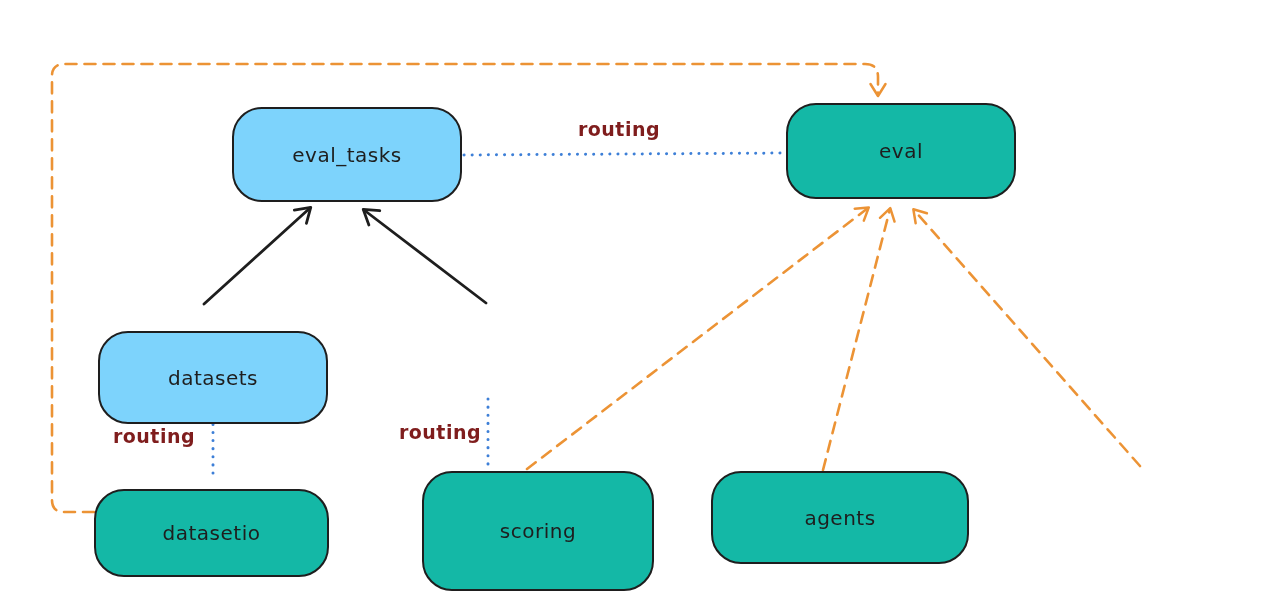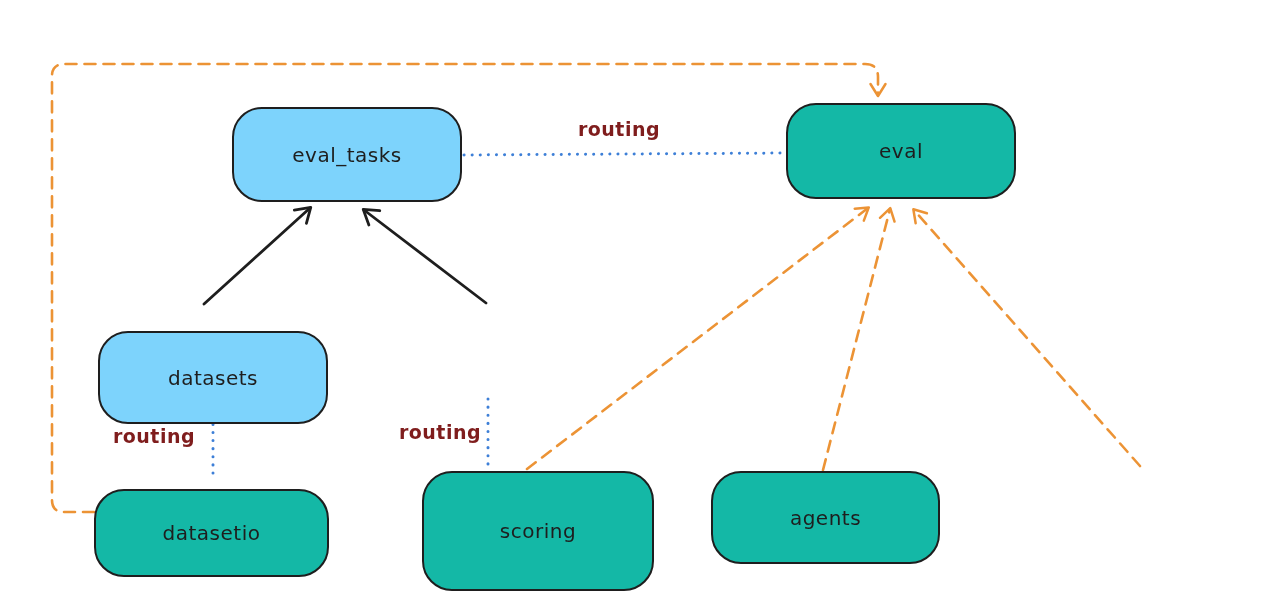--- a/index.html
+++ b/index.html
@@ -89,21 +89,21 @@
 
 
   <div class="node green" style="left:94px; top:477px; width:235px; height:88px;margin-top:12px;">
     <span>datasetio</span>
   </div>
 
   <div class="node green" style="left:386px; top:471px; width:232px; height:120px;margin-left:36px;">
     <span>scoring</span>
   </div>
 
-  <div class="node green" style="left:711px; top:471px; width:229px; height:93px;">
+  <div class="node green" style="left:711px; top:471px; width:258px; height:93px;">
     <span>agents</span>
   </div>
 
 
   <div class="edge-label" style="left:564px; top:118px;">routing</div>
   <div class="edge-label" style="left:99px; top:425px;">routing</div>
   <div class="edge-label" style="left:385px; top:421px;">routing</div>
 
 </div>
 

